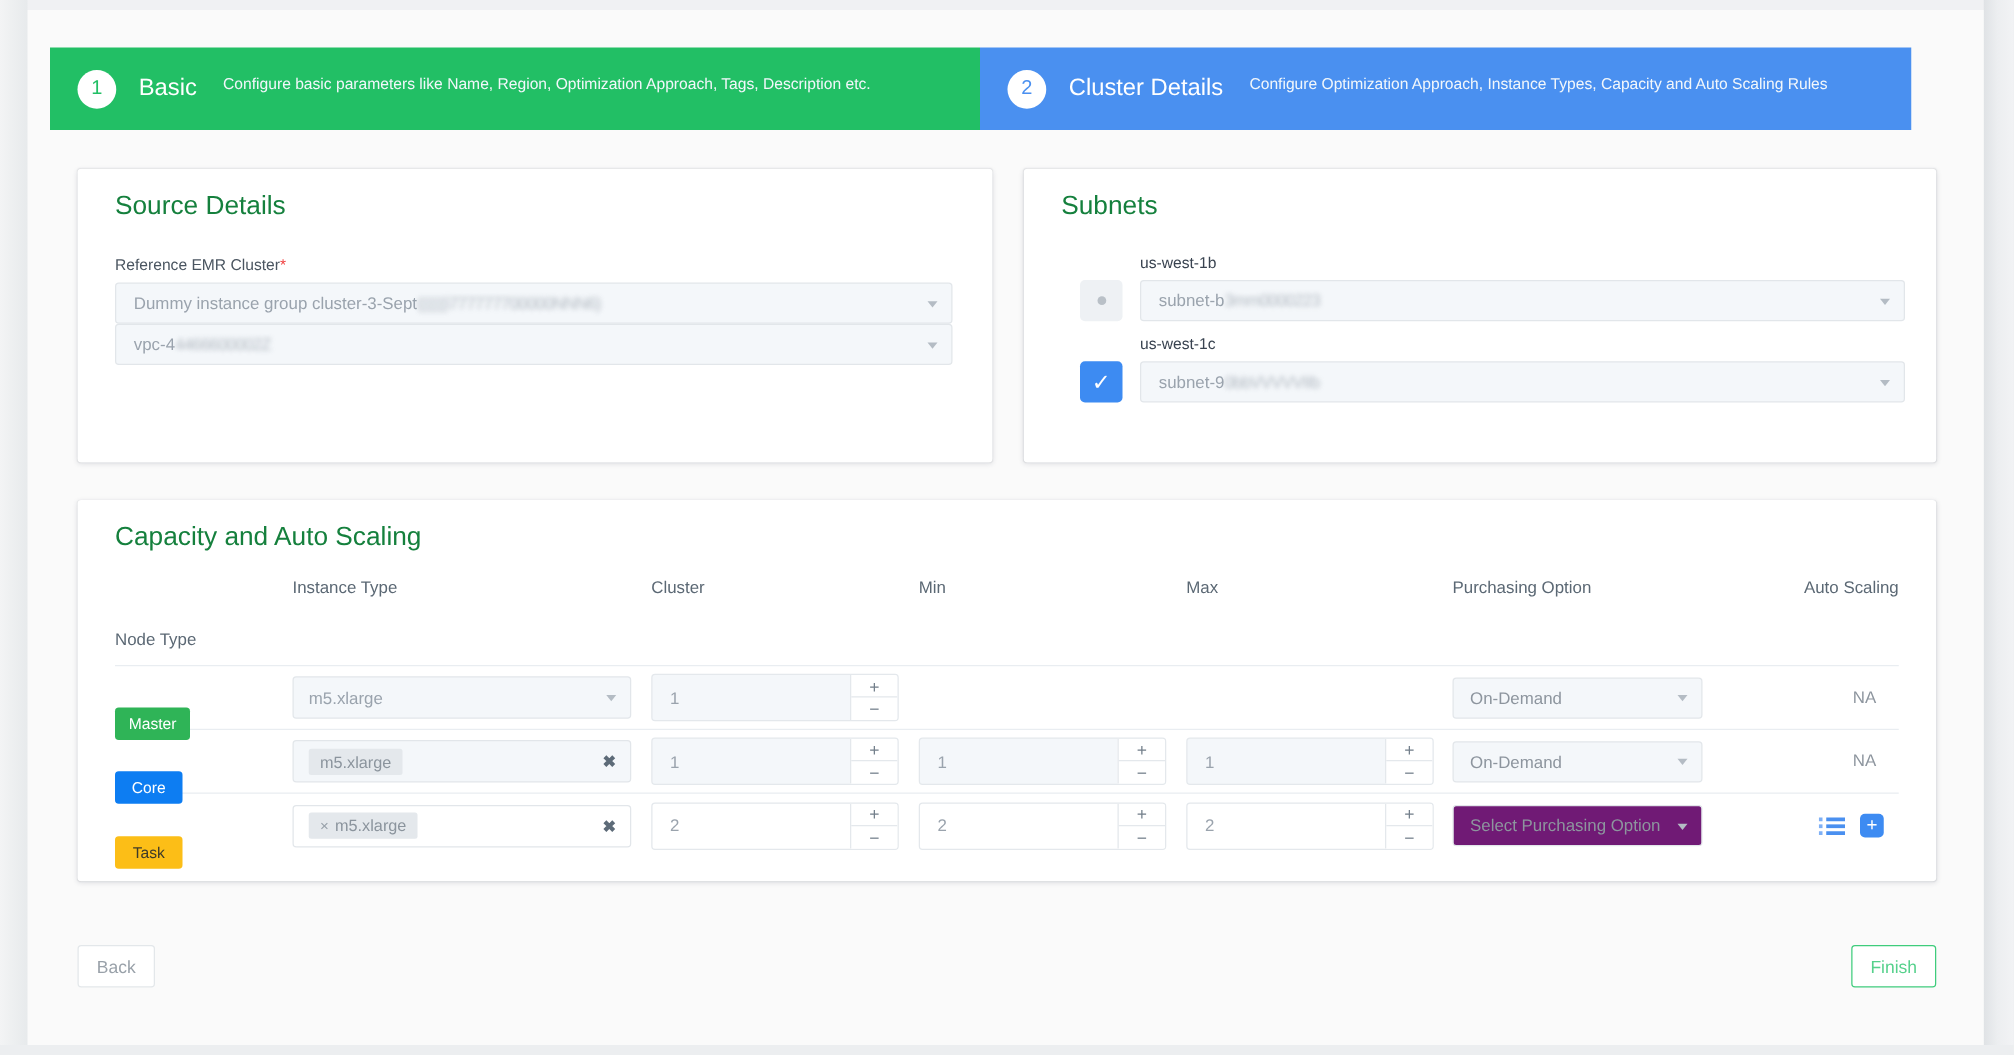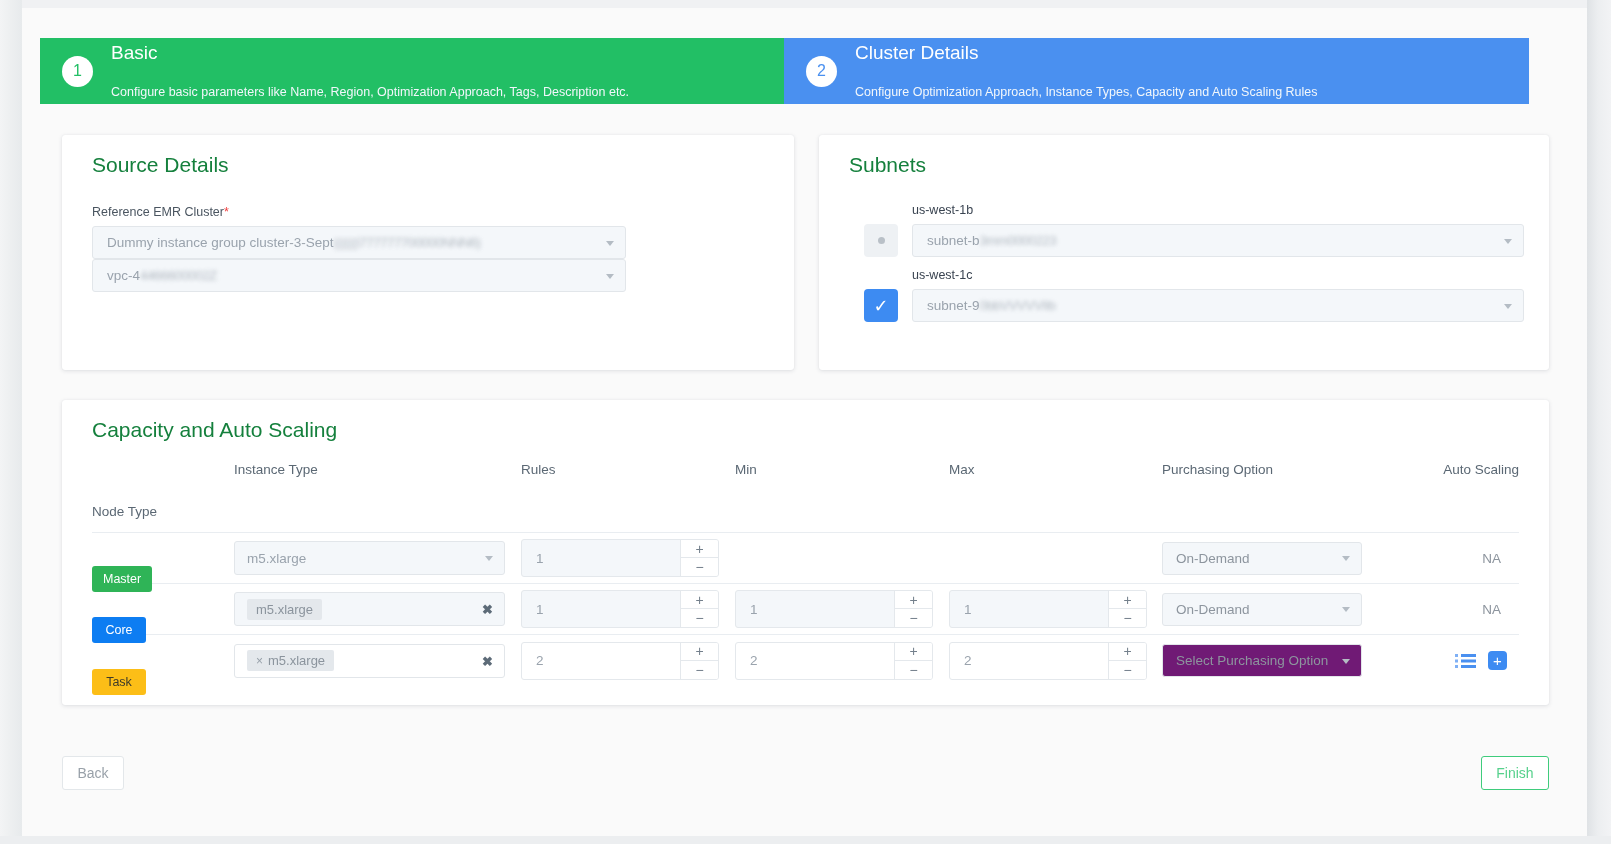--- a/index.html
+++ b/index.html
@@ -57,21 +57,21 @@
   .step-circle {
     width: 31px; height: 31px;
     border-radius: 50%;
     background: #ffffff;
     display: flex; align-items: center; justify-content: center;
     font-size: 16px;
     flex: 0 0 auto;
   }
   .step-1 .step-circle { color: #22bf65; }
   .step-2 .step-circle { color: #4a90f0; }
-  .step-texts { display: flex; flex-direction: column; gap: 21px; }
+  .step-texts { display: flex; flex-direction: row; gap: 21px; }
   .step-title { font-size: 19px; color: #ffffff; line-height: 1.15; }
   .step-sub { font-size: 12.5px; color: #f2f7fb; line-height: 1.15; }
 
   
   .card {
     position: absolute;
     background: #ffffff;
     border-radius: 3px;
     box-shadow: 0 1px 4px rgba(40,50,70,.13), 0 0 1px rgba(40,50,70,.10);
   }
@@ -111,21 +111,21 @@
     border-right: 4.5px solid transparent;
     border-top: 5px solid #b4bcc4;
   }
   .blurred {
     filter: blur(2.2px);
     letter-spacing: -0.6px;
     opacity: .72;
   }
 
   #src-body { padding: 28px 32px 0 30px; }
-  #src-body .select { width: 534px; }
+  #src-body .select { width: 670px; }
   #src-vpc-label { margin-top: 14px; }
 
   
   #subnet-body { padding: 26px 32px 0 45px; }
   .subnet-row { display: flex; align-items: flex-end; gap: 14px; margin-bottom: 11px; }
   .subnet-box {
     width: 34px; height: 33px;
     border-radius: 4px;
     display: flex; align-items: center; justify-content: center;
     flex: 0 0 auto;
@@ -359,21 +359,21 @@
   </div>
 
   <div class="card" id="card-capacity">
     <div class="card-title">Capacity and Auto Scaling</div>
 
     <div id="cap-table">
 
       <div class="cap-head">
         <div class="c-node">Node Type</div>
         <div class="c-inst">Instance Type</div>
-        <div class="c-target">Rules</div>
+        <div class="c-target">Cluster</div>
         <div class="c-min">Min</div>
         <div class="c-max">Max</div>
         <div class="c-purch">Purchasing Option</div>
         <div class="c-auto">Auto Scaling</div>
       </div>
 
       <div class="cap-row">
         <div class="c-node">
           <span class="badge badge-master">Master</span>
         </div>

